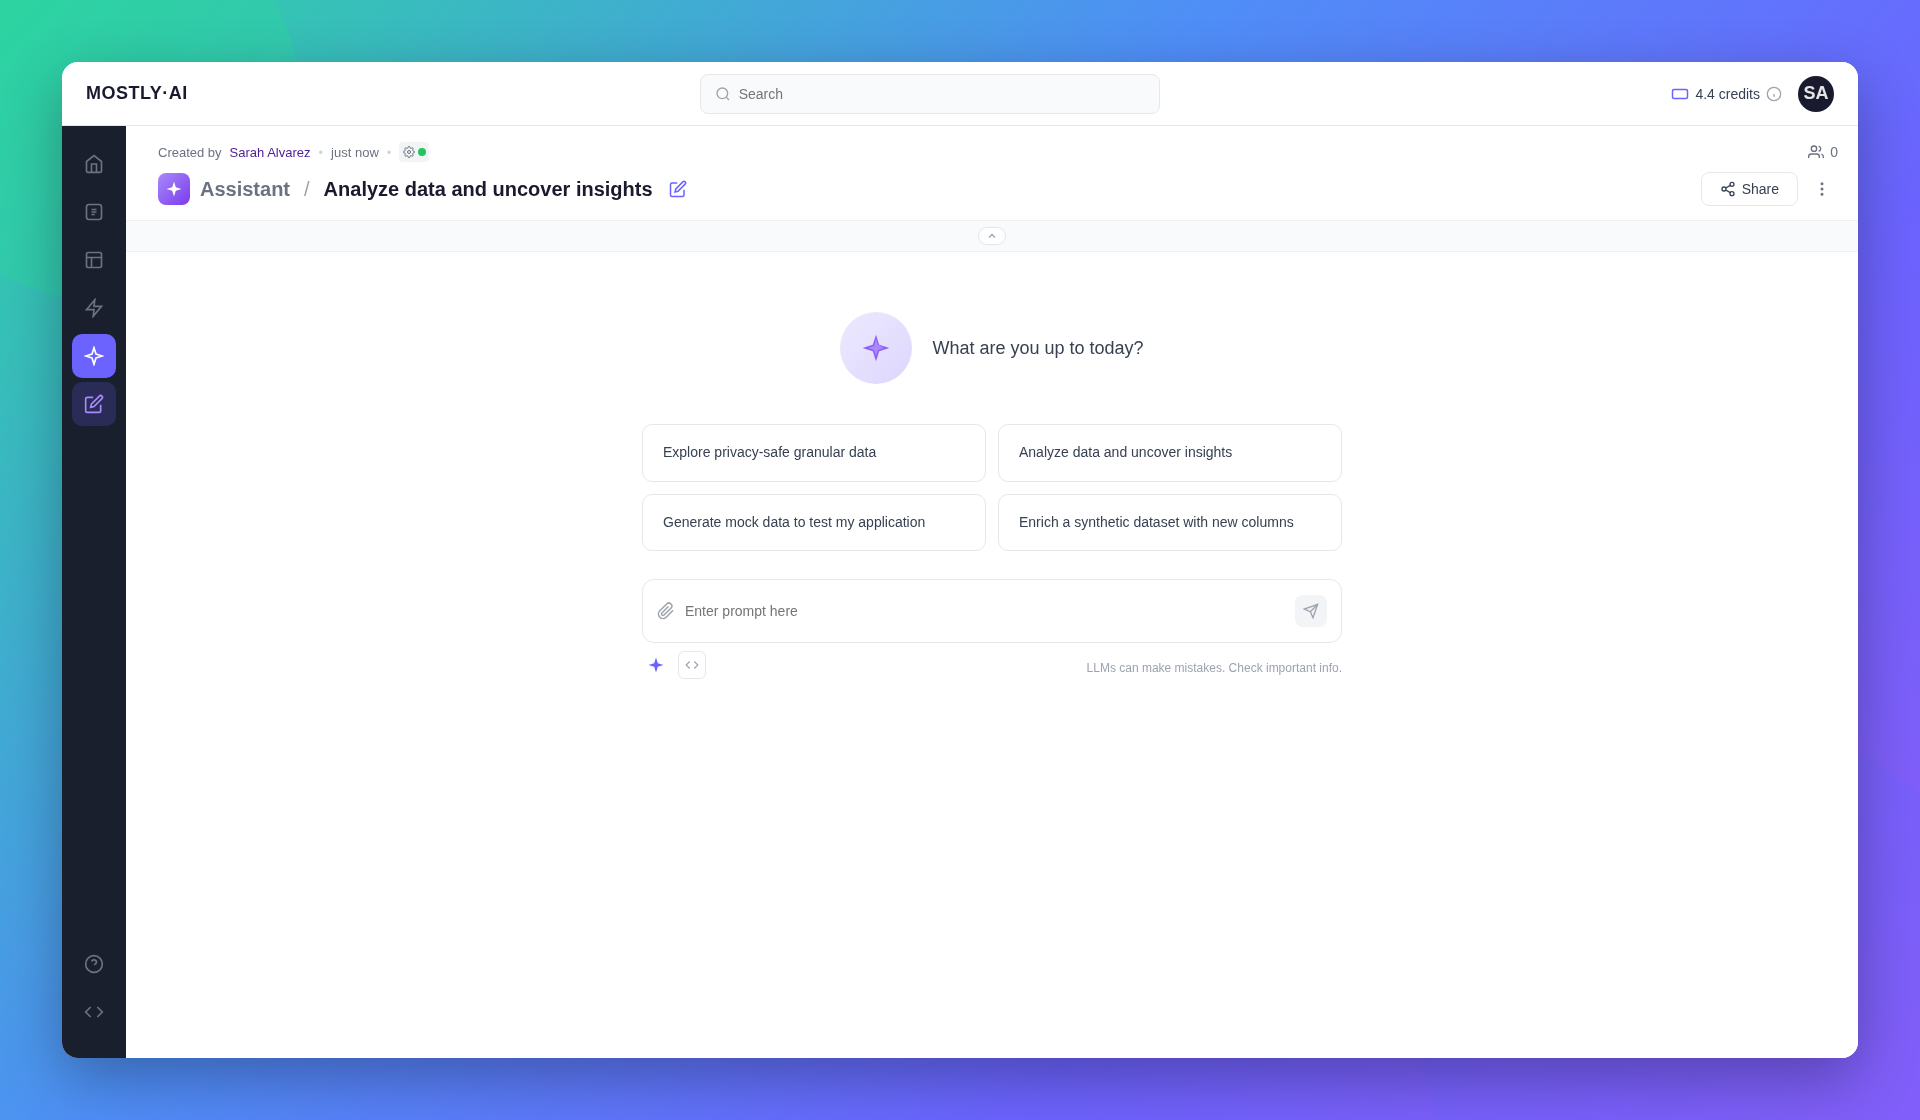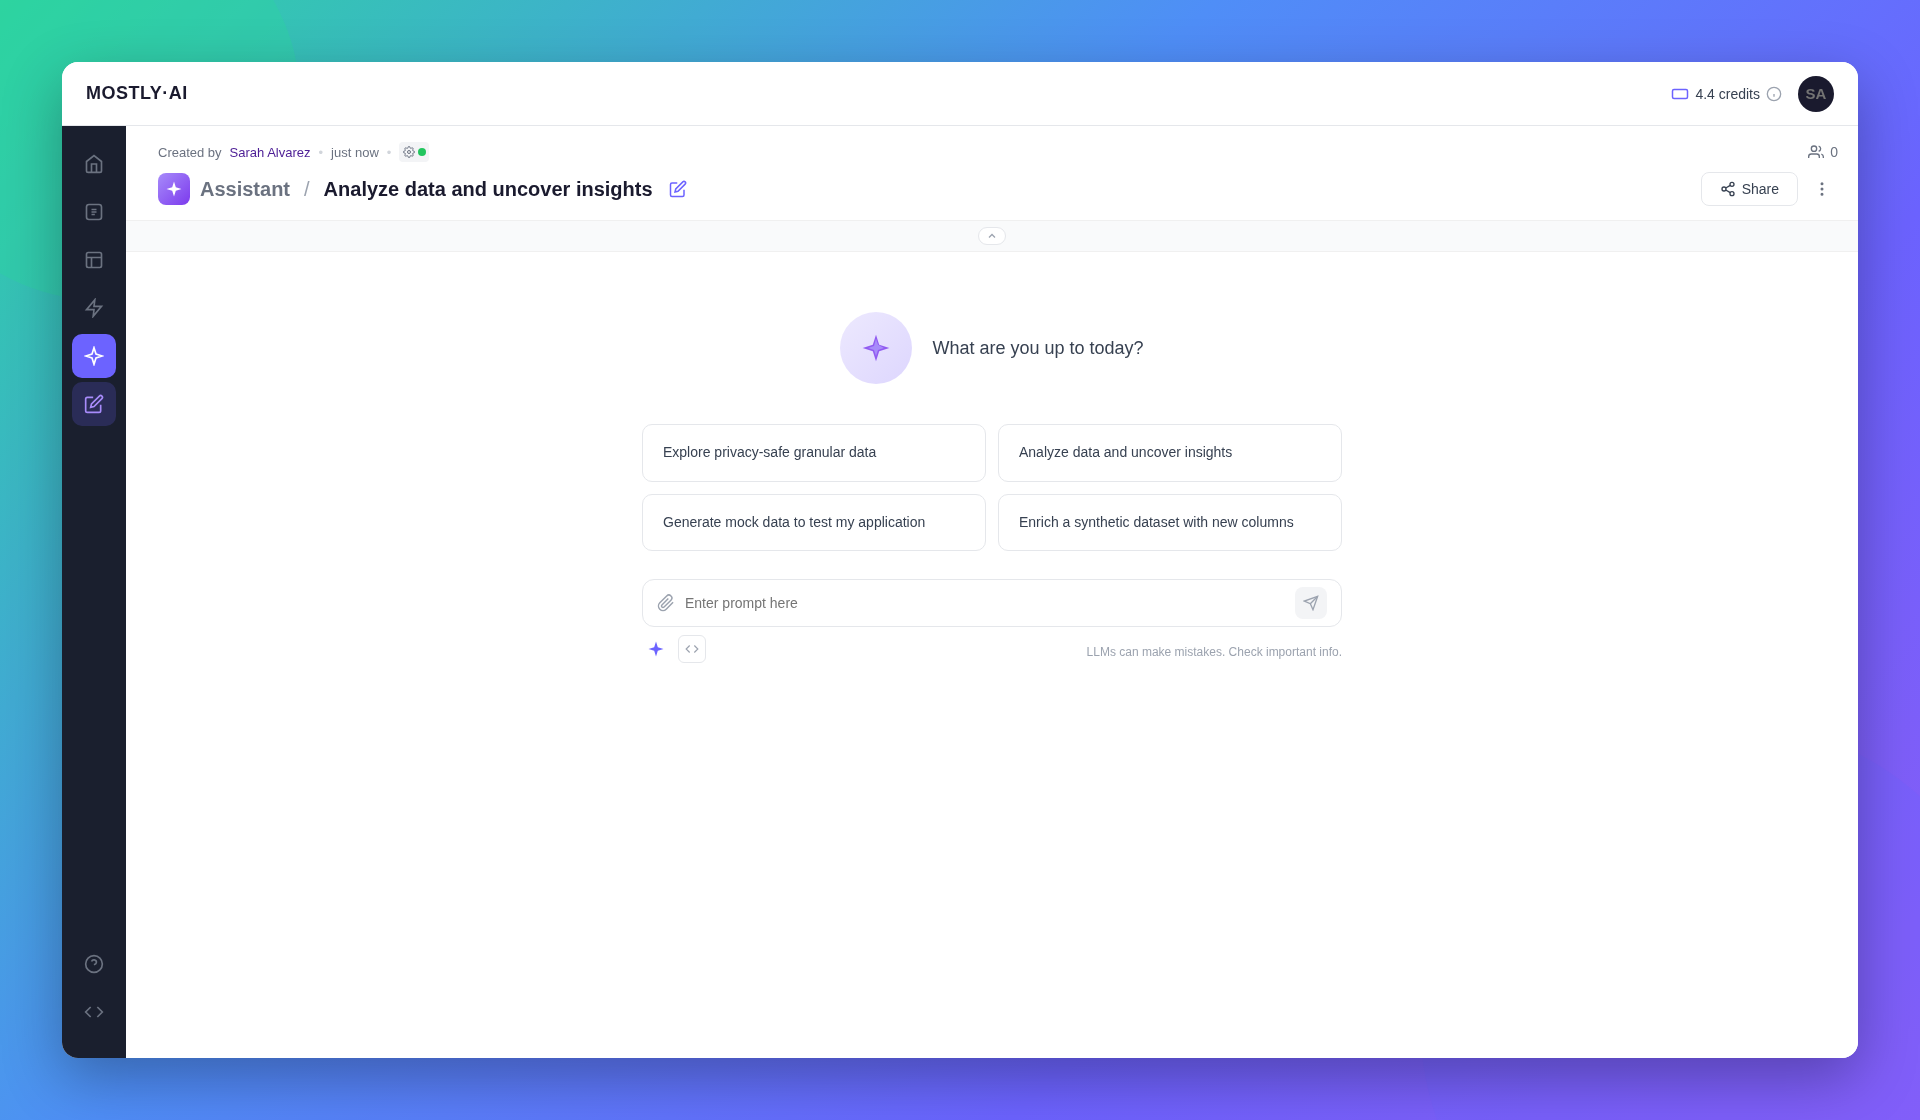--- a/index.html
+++ b/index.html
@@ -109,22 +109,22 @@
     }
     .info-icon {
       color: #9ca3af;
       cursor: pointer;
     }
     .avatar {
       width: 36px;
       height: 36px;
       border-radius: 50%;
       background: #1a1a2e;
-      color: #737373;
-      font-size: 15px;
+      color: #e5e5e5;
+      font-size: 18px;
       font-weight: 600;
       display: flex;
       align-items: center;
       justify-content: center;
       cursor: pointer;
     }
 
     
     .main-layout {
       display: flex;
@@ -373,21 +373,21 @@
       flex-direction: column;
       gap: 8px;
     }
     .prompt-input-wrap {
       display: flex;
       align-items: center;
       background: #fff;
       border: 1px solid #e5e7eb;
       border-radius: 12px;
       padding: 0 14px;
-      height: 48px;
+      height: 64px;
       gap: 10px;
     }
     .attach-icon { color: #9ca3af; cursor: pointer; flex-shrink: 0; }
     .prompt-input {
       flex: 1;
       border: none;
       background: transparent;
       outline: none;
       font-size: 14px;
       color: #374151;
@@ -446,20 +446,29 @@
   <div class="bg-circle" style="width:300px;height:300px;background:#4f8ef7;top:200px;right:300px;opacity:0.2;"></div>
 </div>
 
 <div class="window">
 
   <div class="topbar">
     <div class="logo">
       <span>MOSTLY·AI</span>
     </div>
 
+    <div class="search-bar">
+      <div class="search-input-wrap">
+        <svg class="search-icon-svg" width="16" height="16" viewBox="0 0 24 24" fill="none" stroke="currentColor" stroke-width="2">
+          <circle cx="11" cy="11" r="8"></circle>
+            <path d="m21 21-4.35-4.35"></path>
+        </svg>
+        <input class="search-input" type="text" placeholder="Search" style="">
+      </div>
+    </div>
 
     <div class="topbar-right">
       <div class="credits-badge">
         <svg class="credits-icon" width="18" height="18" viewBox="0 0 24 24" fill="none" stroke="currentColor" stroke-width="2">
           <rect x="2" y="6" width="20" height="12" rx="2"></rect>
             <path d="M12 12h.01"></path>
         </svg>
         <span>4.4 credits</span>
         <svg class="info-icon" width="16" height="16" viewBox="0 0 24 24" fill="none" stroke="currentColor" stroke-width="2">
           <circle cx="12" cy="12" r="10"></circle>

